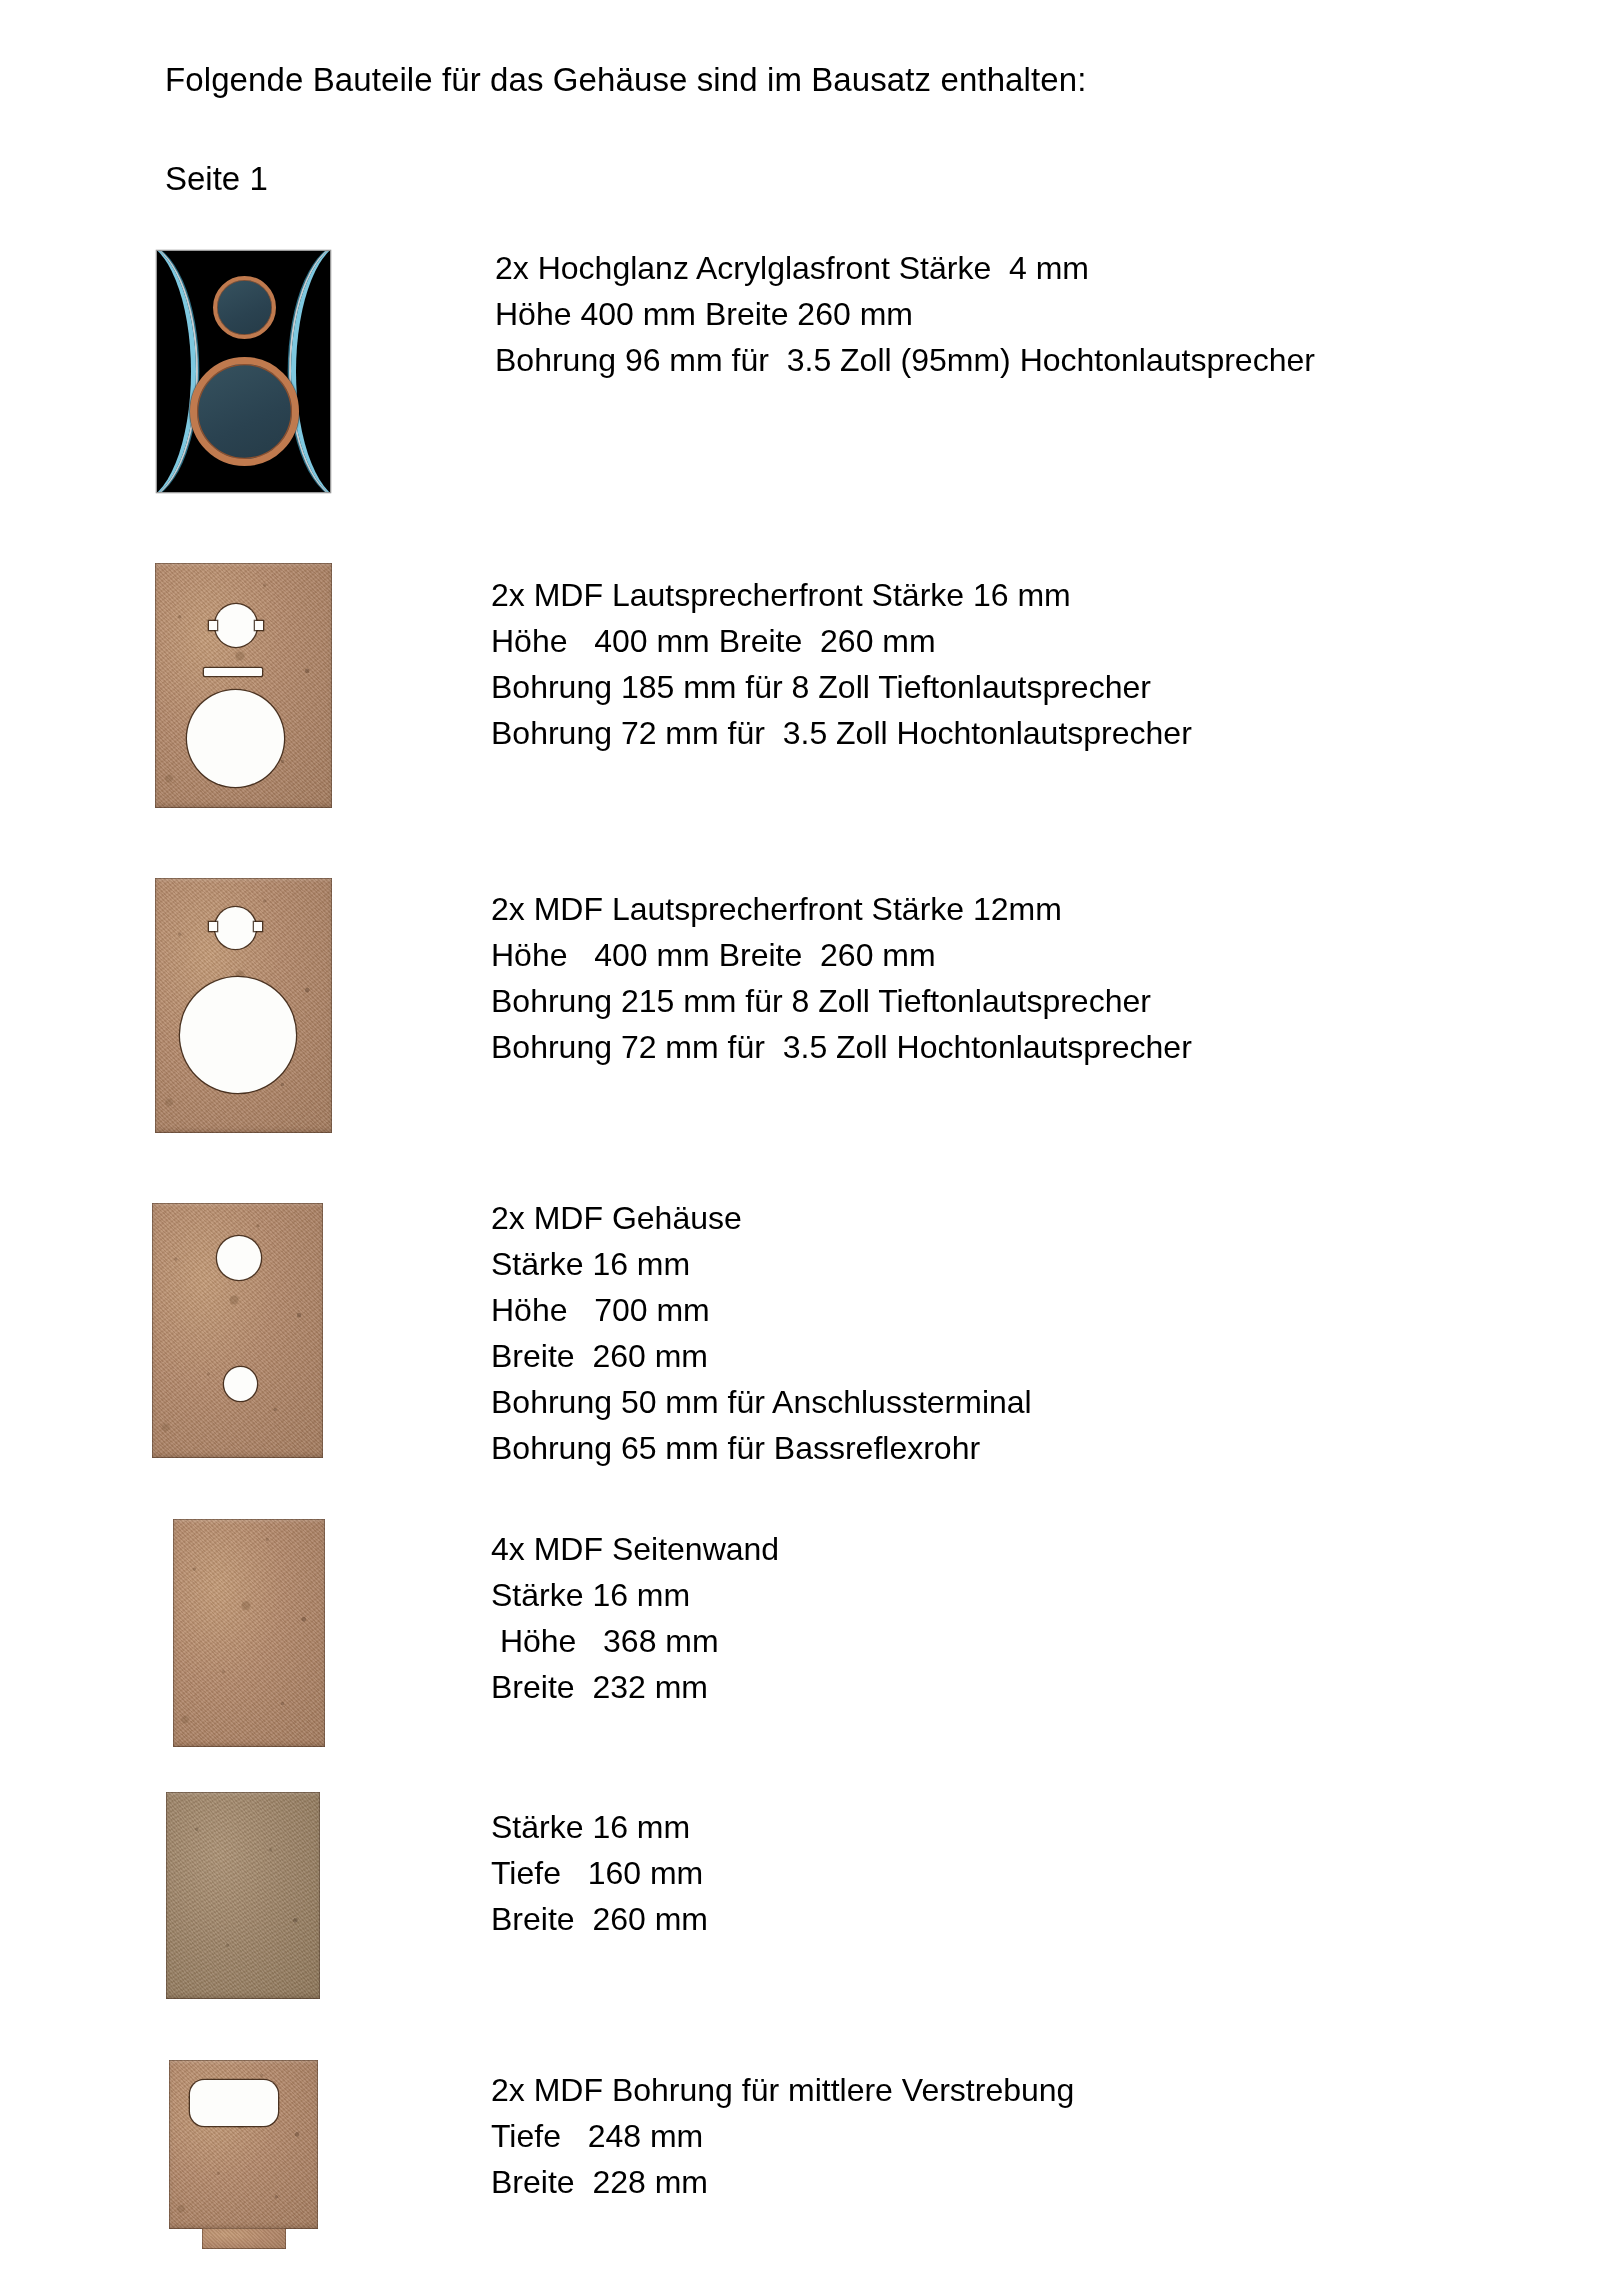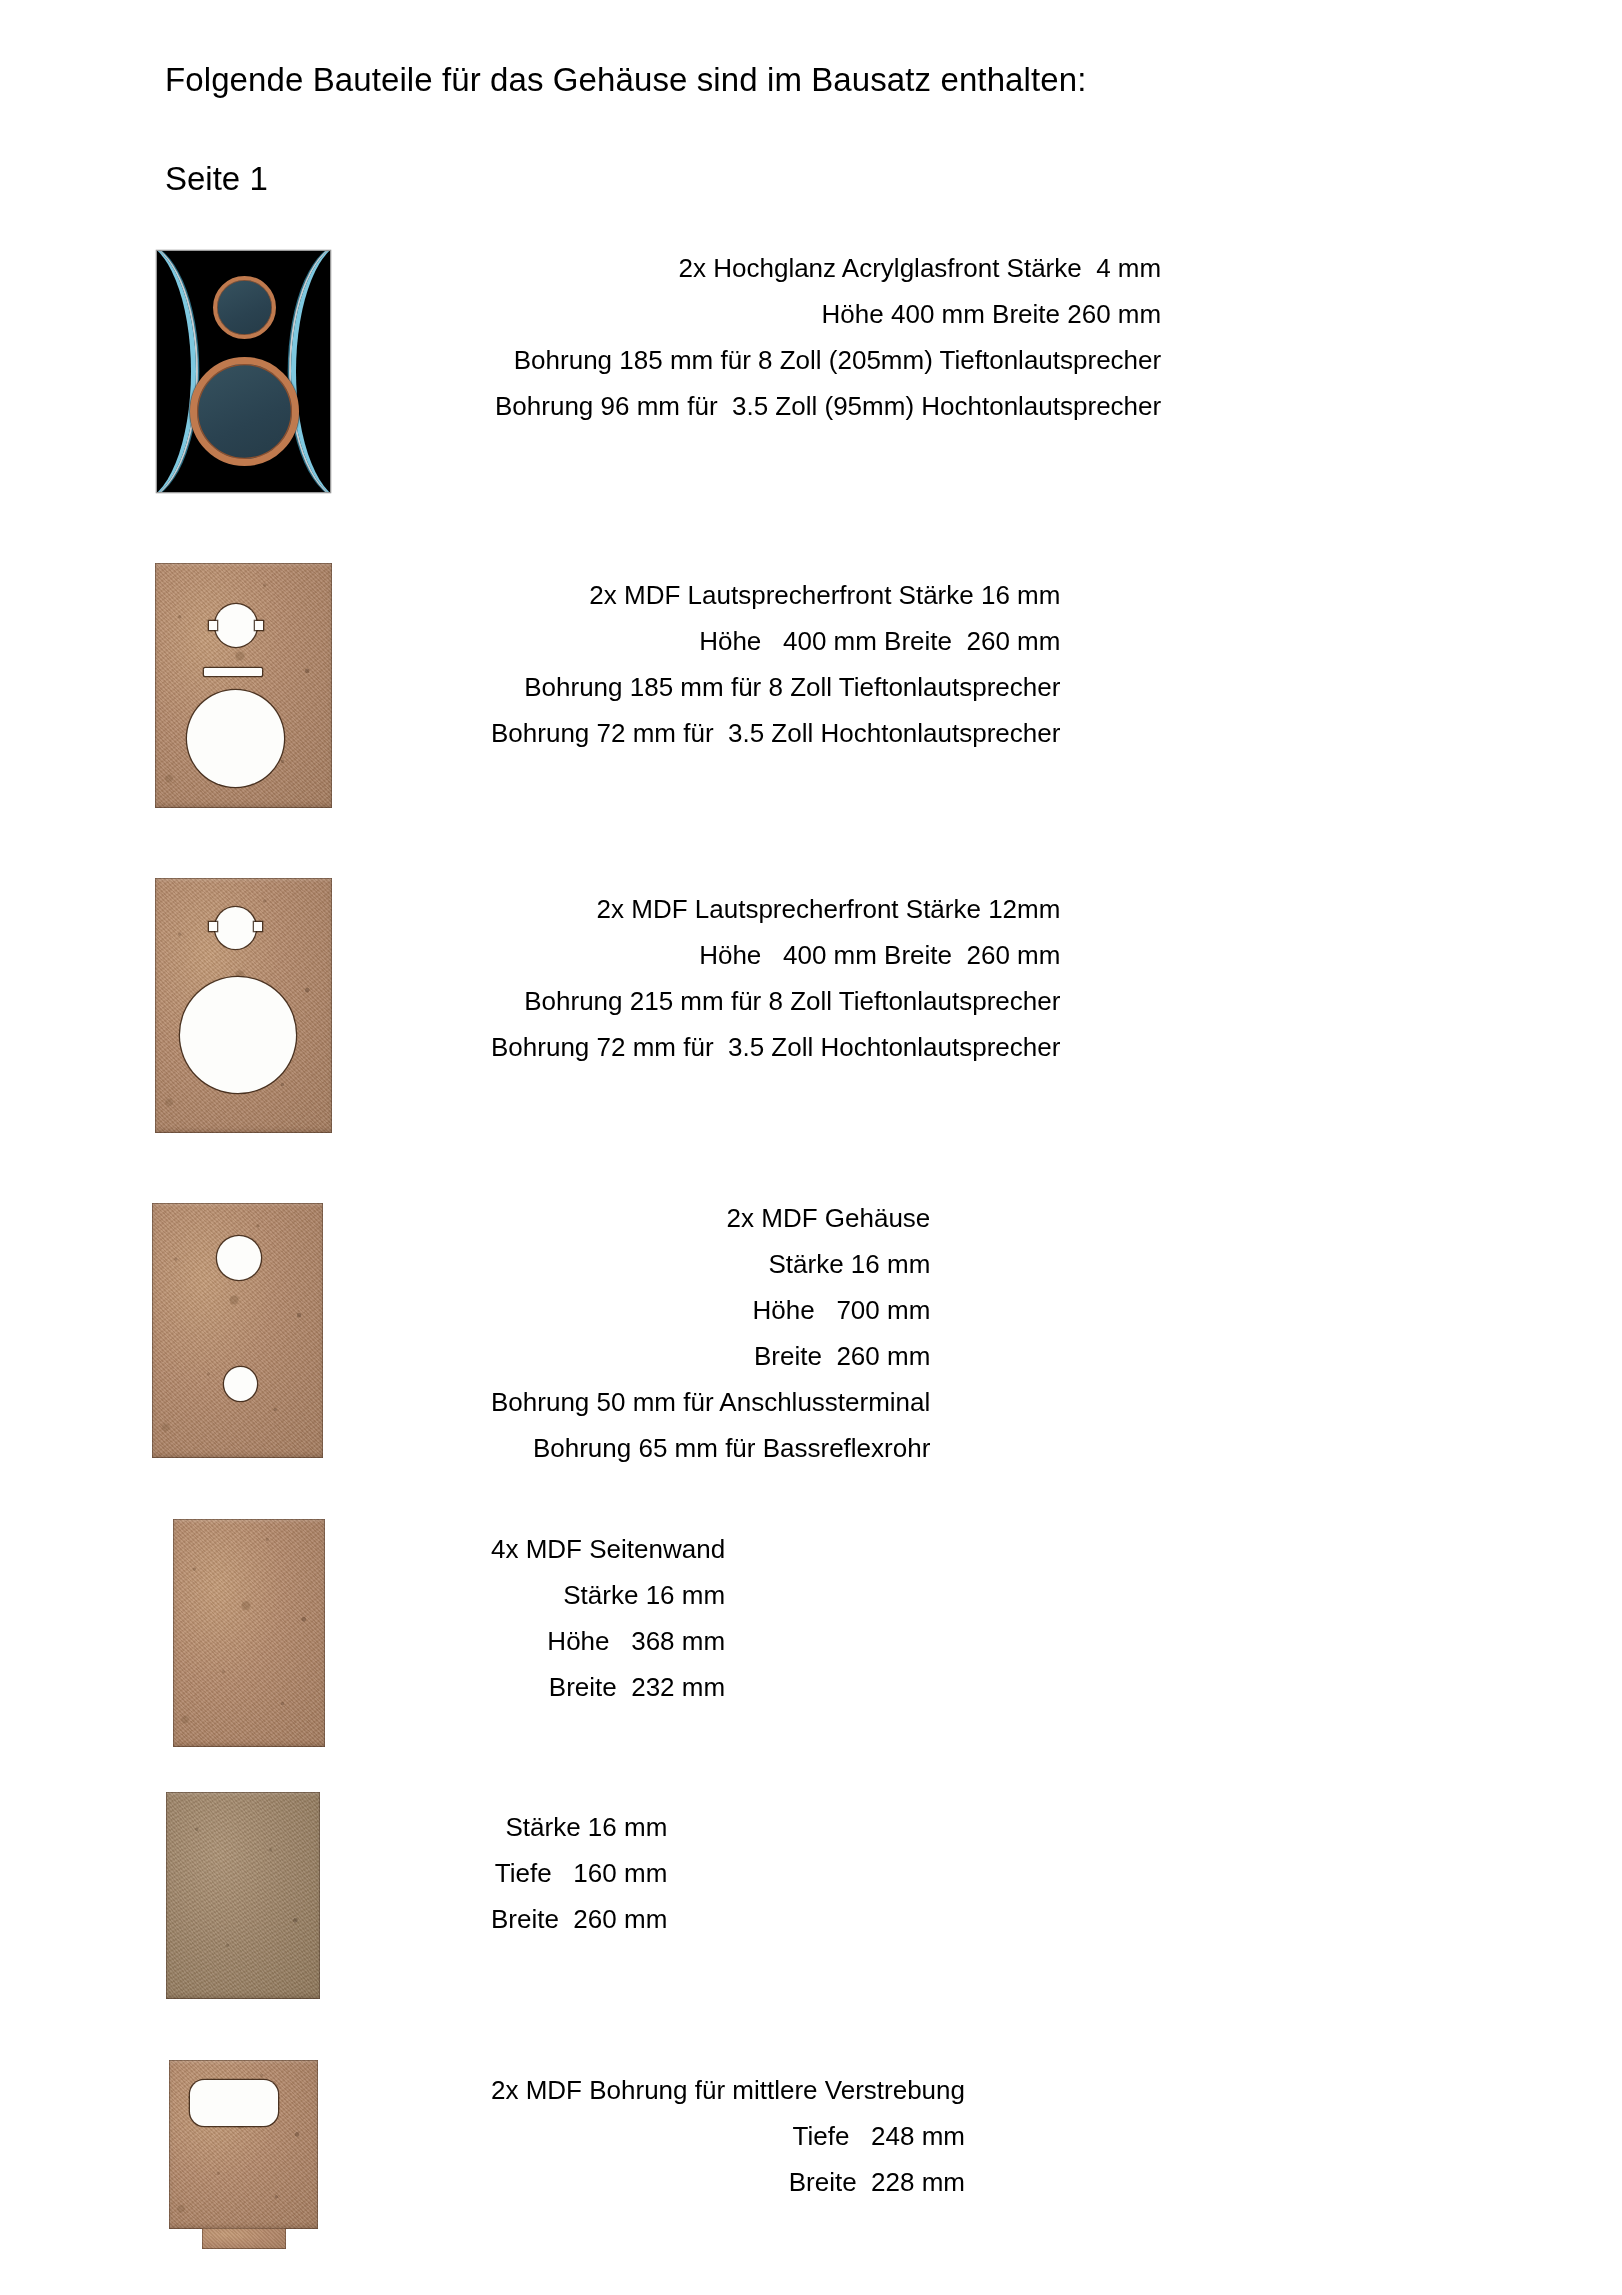--- a/index.html
+++ b/index.html
@@ -48,24 +48,23 @@
     position: absolute;
     left: 0;
     width: 1623px;
   }
   .item-figure {
     position: absolute;
     top: 0;
   }
   .item-text {
     position: absolute;
-    font-size: 26px;
+    font-size: 32px;
     line-height: 46px;
     white-space: nowrap;
-    text-align: right;
   }
   .item-text .line {
     display: block;
     white-space: pre;
   }
 
   
   .acryl {
     position: relative;
     width: 173px;
@@ -198,21 +197,20 @@
       <div class="acryl">
         <div class="swoosh swoosh-l"></div>
         <div class="swoosh swoosh-r"></div>
         <div class="driver driver-tweeter"></div>
         <div class="driver driver-woofer"></div>
       </div>
     </div>
     <div class="item-text" style="left:495px; top:-6.5px;">
       <span class="line">2x Hochglanz Acrylglasfront Stärke  4 mm</span>
       <span class="line">Höhe 400 mm Breite 260 mm</span>
-      <span class="line">Bohrung 185 mm für 8 Zoll (205mm) Tieftonlautsprecher</span>
       <span class="line">Bohrung 96 mm für  3.5 Zoll (95mm) Hochtonlautsprecher</span>
     </div>
   </div>
 
   <div class="item" style="top:563px;">
     <div class="item-figure" style="left:155px;">
       <div class="mdf" style="width:177px; height:245px;">
         <div class="cutout round" style="left:60px; top:41px; width:42px; height:43px;"></div>
         <div class="ear" style="left:54px; top:58px;"></div>
         <div class="ear" style="left:100px; top:58px;"></div>

